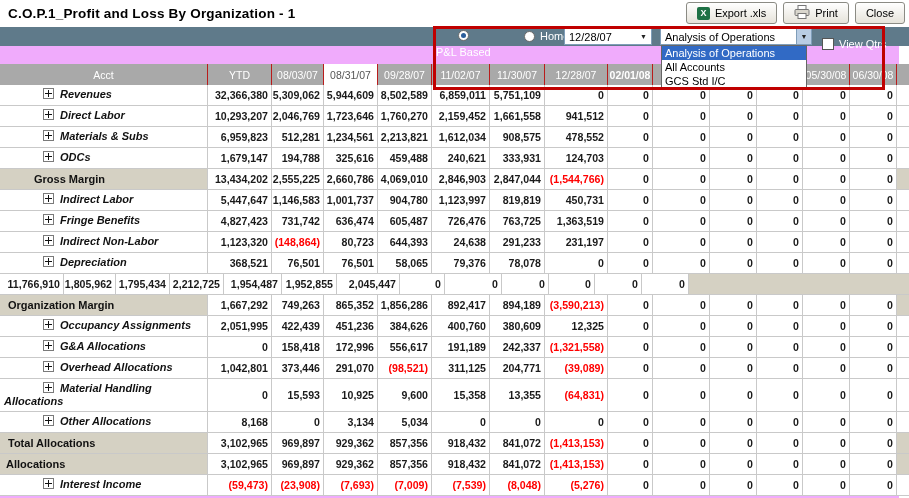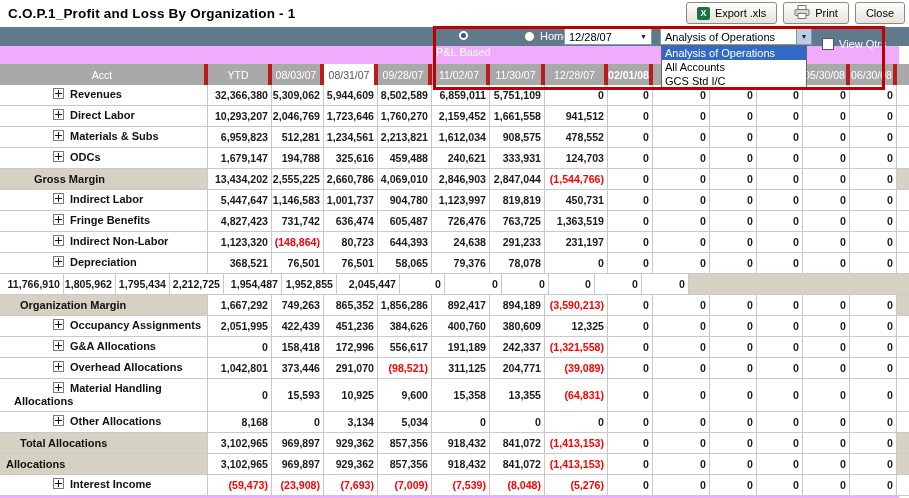--- a/index.html
+++ b/index.html
@@ -36,30 +36,30 @@
   .opt.sel { background:#316ac5; color:#fff; }
 
   
   .reticle { position:absolute; left:433px; top:26px; width:452px; height:64px;
     border:3px solid #c00000; z-index:60; pointer-events:none; }
 
   
   .grid { position:absolute; left:0; top:64px; width:909px; }
   .hrow { display:flex; height:21px; background:#a9a9a9; }
   .hcell { color:#fff; font-size:10.5px; display:flex; align-items:center; justify-content:center;
-    border-right:4px solid #b91c1c; overflow:hidden; white-space:nowrap; }
+    border-right:1px solid #b91c1c; overflow:hidden; white-space:nowrap; }
   .hcell.hl { background:#fff; color:#555; }
   .row { display:flex; height:21px; border-bottom:1px solid #c9c9c9; background:#fff; }
   .row.tall { height:33px; }
   .acct { width:208px; border-right:1px solid #c9c9c9; font-size:11px; font-weight:bold;
     color:#111; padding-top:3px; line-height:13px; overflow:hidden; }
   .acct.lvl-top  { padding-left:6px;  padding-top:4px; }
-  .acct.lvl-sub1 { padding-left:20px; padding-top:4px; }
+  .acct.lvl-sub1 { padding-left:8px; padding-top:4px; }
   .acct.lvl-sub2 { padding-left:34px; padding-top:4px; }
-  .acct.lvl-item { padding-left:14px; }
+  .acct.lvl-item { padding-left:4px;font-style:italic; }
   .plus { display:inline-block; width:11px; height:11px; border:1px solid #7a7a7a; background:#fff;
     position:relative; vertical-align:-1px; margin-right:6px; margin-left:39px; }
   .plus::before { content:""; position:absolute; left:1px; right:1px; top:4px; height:1px; background:#111; }
   .plus::after  { content:""; position:absolute; top:1px; bottom:1px; left:4px; width:1px; background:#111; }
   .val { font-size:10.6px; font-weight:bold; color:#1a1a1a; text-align:right;
     display:flex; align-items:center; justify-content:flex-end; padding:0 3px;
     border-right:1px solid #c9c9c9; overflow:hidden; white-space:nowrap; }
   .val.neg { color:#f00; }
   .fill { flex:1; background:#fff; }
   .hfill { flex:1; border-right:none; }

